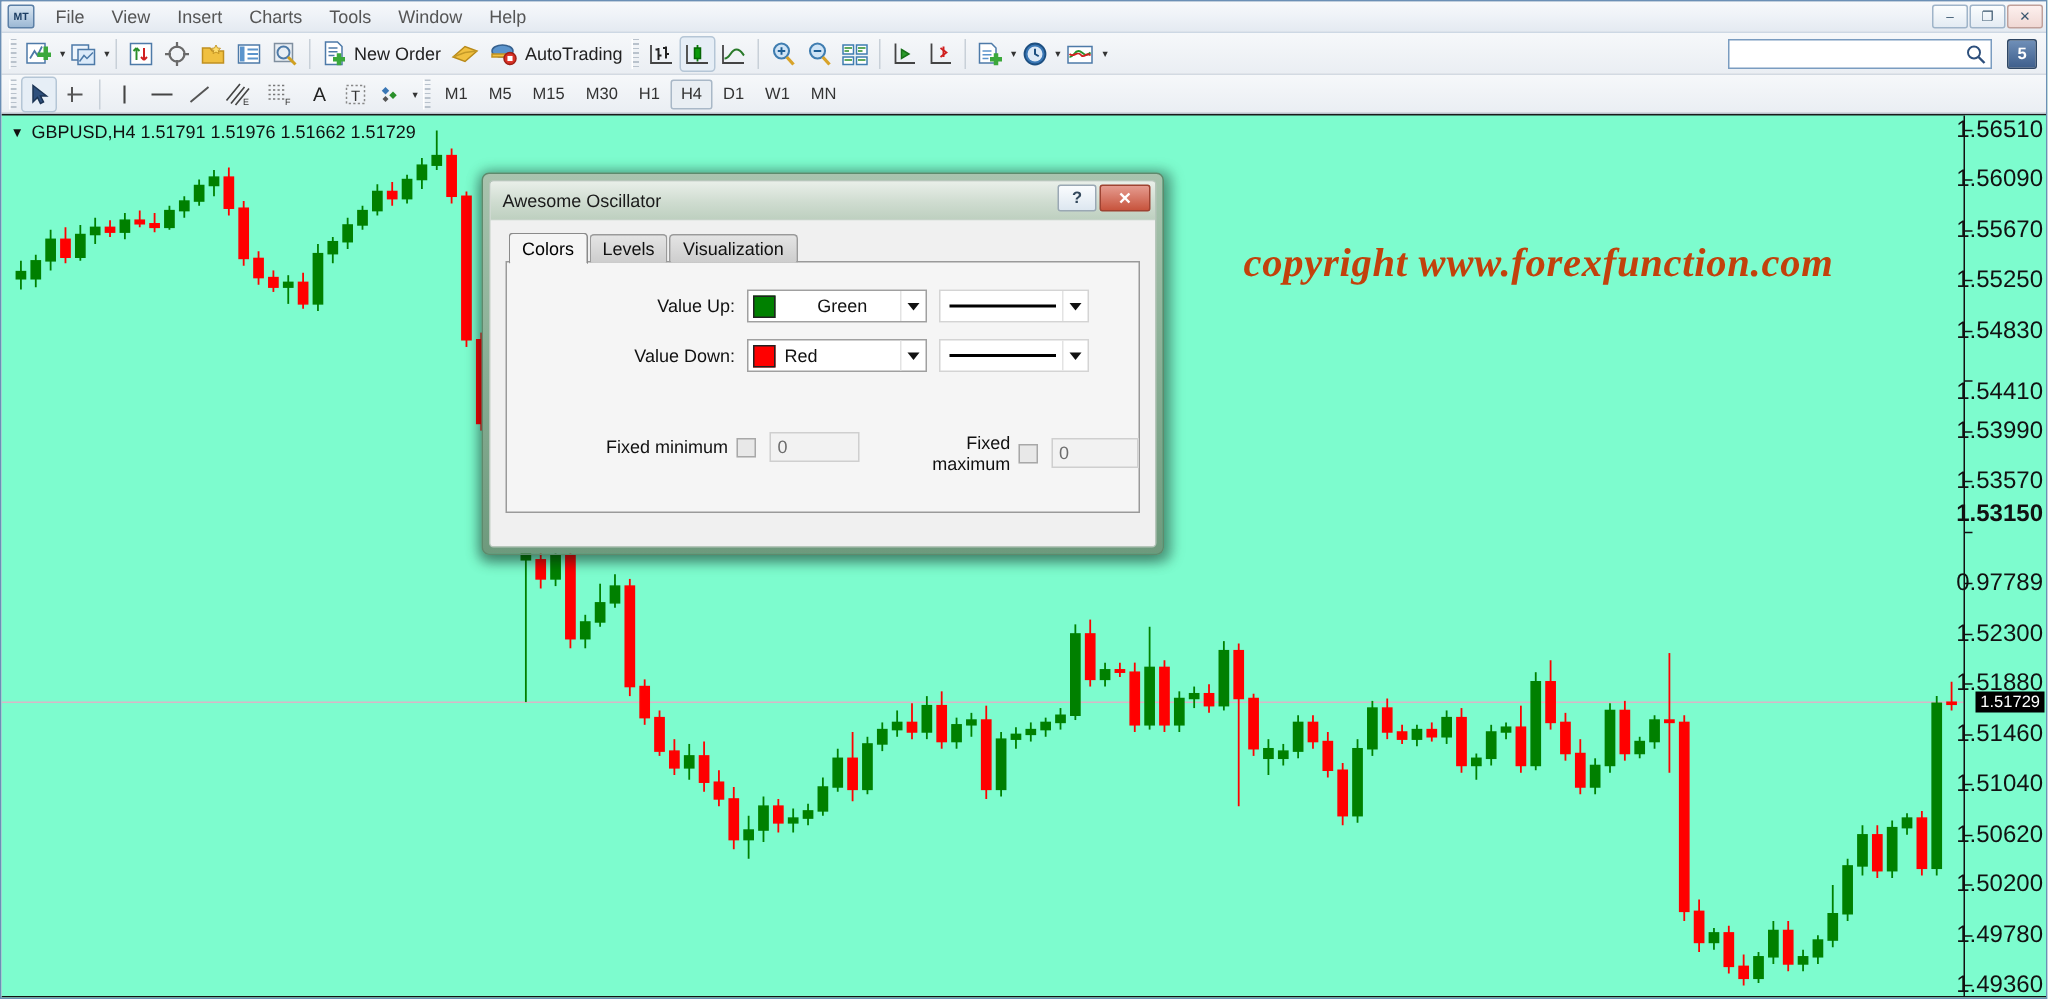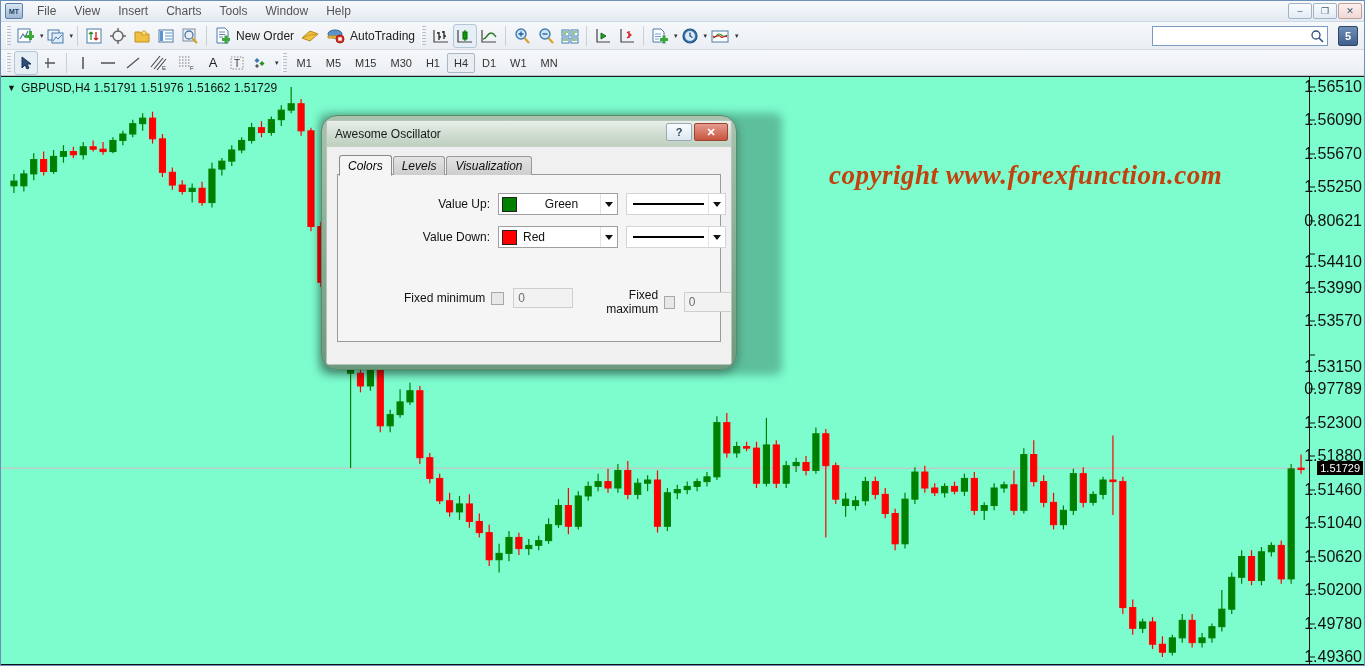--- a/index.html
+++ b/index.html
@@ -176,22 +176,22 @@
   
   .dlgshadow {
     position:absolute; left:318px; top:112px;
     width:463px; height:262px;
     border-radius: 7px;
     background: rgba(20,50,40,0.30);
     filter: blur(4px);
   }
   .dialog {
     position:absolute; left:320px; top:114px;
-    width: 416px; height: 255px;
-    border-radius: 16px;
+    width: 455px; height: 255px;
+    border-radius: 5px;
     padding: 4px;
     background: linear-gradient(to bottom, #a9c3ae 0%, #8fb39a 40%, #6e9a7d 100%);
     border: 1px solid #5e8a6c;
     box-shadow: 0 3px 10px rgba(0,0,0,0.35);
   }
   .dlg-inner {
     width:100%; height:100%;
     background:#f0f0f0;
     border:1px solid #b6c6ba;
     border-radius:3px;
@@ -215,21 +215,21 @@
     display:flex; align-items:center; justify-content:center;
     font-size:11px; color:#33485c; font-weight:bold;
   }
   .dlg-wb.x {
     width:34px;
     background: linear-gradient(to bottom,#e59b8f,#c7543d);
     border-color:#9e4332; color:#fff;
   }
   .dlg-body { position:absolute; left:0; right:0; top:26px; bottom:0; background:#f0f0f0; padding:8px 10px 6px 10px; }
 
-  .tabs { display:flex; align-items:flex-end; height:20px; position:relative; z-index:2; padding-left:2px;font-style:italic; }
+  .tabs { display:flex; align-items:flex-end; height:20px; position:relative; z-index:2; padding-left:2px; }
   .tab {
     height:19px; padding:0 8px;
     display:flex; align-items:center;
     font-size:12px; color:#111;
     background: linear-gradient(to bottom,#e4e4e4,#cdcdcd);
     border:1px solid #9a9a9a; border-bottom:none;
     border-radius: 3px 3px 0 0;
     margin-right:1px;
   }
   .tab.sel {
@@ -1119,29 +1119,29 @@
     <div class="yaxis" id="yaxis">
         <div class="ytickmark" style="top: 10px;"></div>
         <div class="ytick" style="top: 10px;">1.56510</div>
         <div class="ytickmark" style="top: 43.4825px;"></div>
         <div class="ytick" style="top: 43.4825px;">1.56090</div>
         <div class="ytickmark" style="top: 76.965px;"></div>
         <div class="ytick" style="top: 76.965px;">1.55670</div>
         <div class="ytickmark" style="top: 110.448px;"></div>
         <div class="ytick" style="top: 110.448px;">1.55250</div>
         <div class="ytickmark" style="top: 143.93px;"></div>
-        <div class="ytick" style="top: 143.93px;">0.80621</div>
+        <div class="ytick" style="top: 143.93px;">1.54830</div>
         <div class="ytickmark" style="top: 177.413px;"></div>
         <div class="ytick" style="top: 185px;">1.54410</div>
         <div class="ytickmark" style="top: 210.895px;"></div>
         <div class="ytick" style="top: 210.895px;">1.53990</div>
         <div class="ytickmark" style="top: 244.378px;"></div>
         <div class="ytick" style="top: 244.378px;">1.53570</div>
         <div class="ytickmark" style="top: 277.86px;"></div>
-        <div class="ytick" style="top: 290px;">1.53150</div>
+        <div class="ytick" style="top: 266px; font-weight: bold;">1.53150</div>
         <div class="ytickmark" style="top: 312.14px;"></div>
         <div class="ytick" style="top: 312.14px;">0.97789</div>
         <div class="ytickmark" style="top: 345.622px;"></div>
         <div class="ytick" style="top: 345.622px;">1.52300</div>
         <div class="ytickmark" style="top: 379.105px;"></div>
         <div class="ytick" style="top: 379.105px;">1.51880</div>
         <div class="ytickmark" style="top: 412.587px;"></div>
         <div class="ytick" style="top: 412.587px;">1.51460</div>
         <div class="ytickmark" style="top: 446.07px;"></div>
         <div class="ytick" style="top: 446.07px;">1.51040</div>

